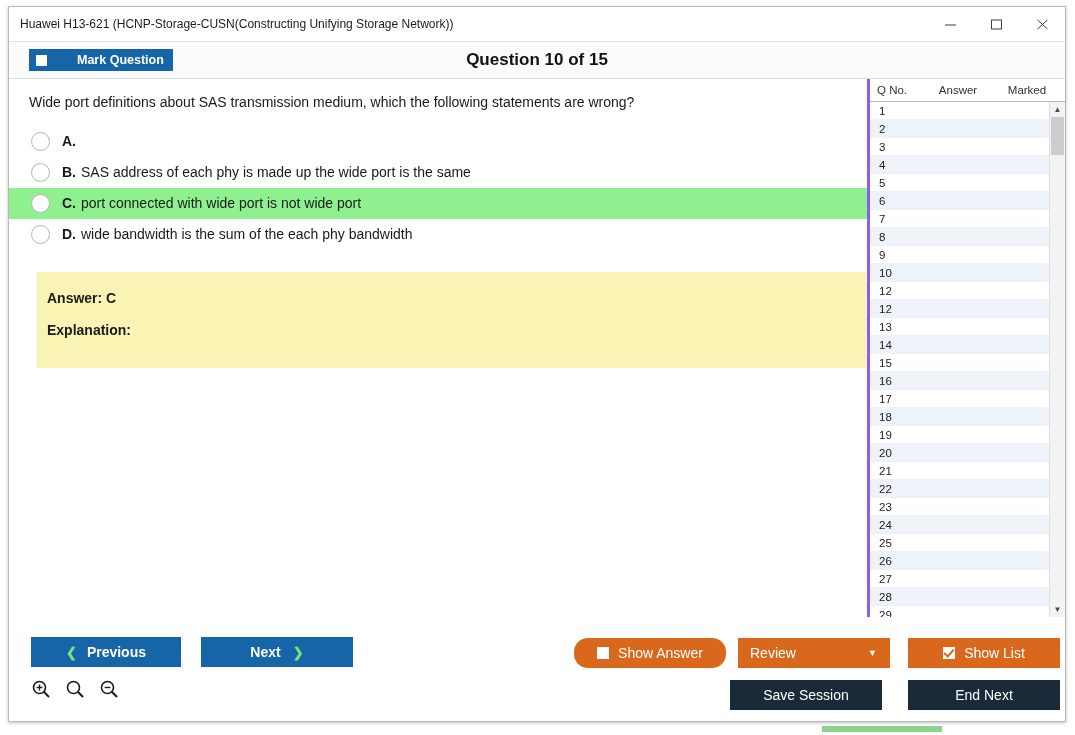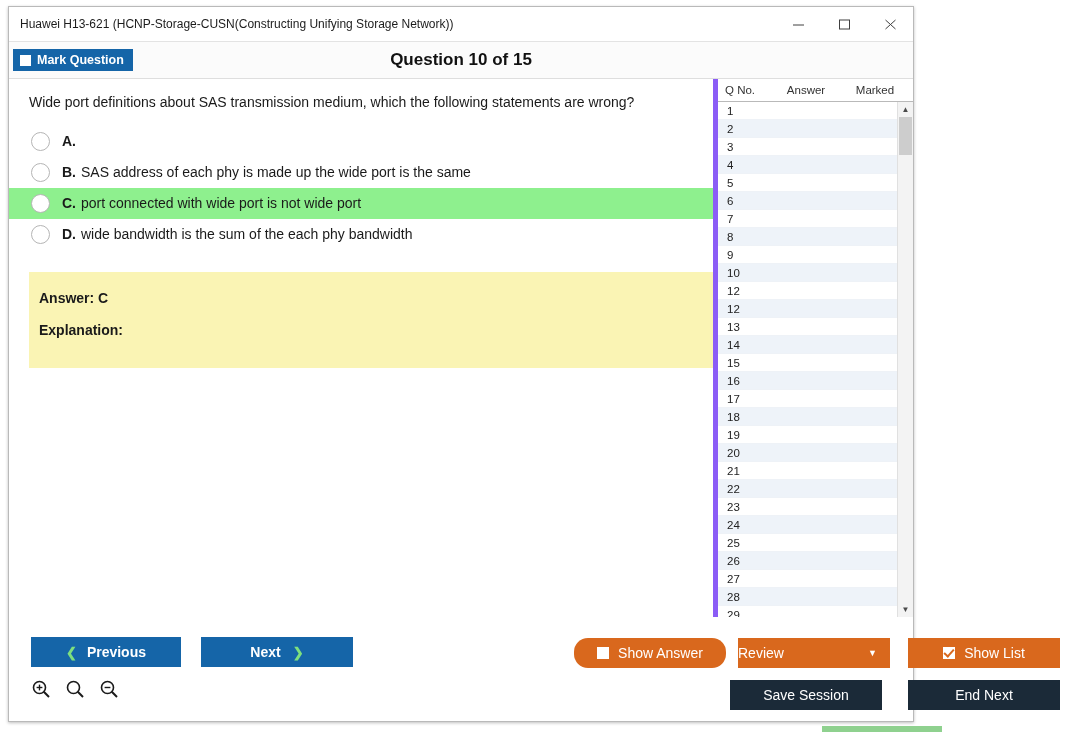--- a/index.html
+++ b/index.html
@@ -10,21 +10,21 @@
   body {
     width: 1075px;
     height: 735px;
     font-family: "Liberation Sans", sans-serif;
     overflow: hidden;
   }
   .app-window {
     position: absolute;
     left: 8px;
     top: 6px;
-    width: 906px;
+    width: 1058px;
     height: 716px;
     background: #ffffff;
     border: 1px solid #b9b9b9;
     box-sizing: border-box;
     box-shadow: 0 1px 3px rgba(0,0,0,0.25);
     display: flex;
     flex-direction: column;
   }
   
   .titlebar {
@@ -56,31 +56,32 @@
   .topbar {
     height: 36px;
     min-height: 36px;
     background: #fbfbfb;
     display: flex;
     align-items: center;
     position: relative;
     border-bottom: 1px solid #dedede;
   }
   .mark-btn {
-    margin-left: 4px;
+    margin-left: 20px;
     height: 22px;
     background: #1565a8;
     color: #ffffff;
     font-size: 12.5px;
     font-weight: bold;
     display: flex;
     align-items: center;
     padding: 0 9px 0 7px;
     border: none;
     cursor: pointer;
+    gap: 24px;
   }
   .mark-chk {
     width: 11px;
     height: 11px;
     background: #ffffff;
     margin-right: 6px;
     display: inline-block;
   }
   .question-title {
     position: absolute;
@@ -125,38 +126,38 @@
     width: 17px;
     height: 17px;
     border: 1.5px solid #b5b5b5;
     border-radius: 50%;
     background: #ffffff;
     margin-right: 12px;
     flex: 0 0 auto;
   }
   .option-letter { font-weight: bold; margin-right: 5px; }
   .answer-box {
-    margin: 22px 0 0 20px;
+    margin: 22px 0 0 28px;
     margin-right: 0;
     background: #faf4b4;
     height: 96px;
     padding: 18px 0 0 10px;
     box-sizing: border-box;
   }
   .answer-line {
     font-size: 14px;
     font-weight: bold;
     color: #1a1a1a;
     margin-bottom: 16px;
   }
   
   .list-pane {
     width: 195px;
     min-width: 195px;
-    border-left: 5px solid #8b5cf6;
+    border-left: 3px solid #8b5cf6;
     display: flex;
     flex-direction: column;
     background: #ffffff;
   }
   .list-head {
     display: flex;
     height: 22px;
     align-items: center;
     font-size: 11.5px;
     color: #333333;
@@ -566,21 +567,21 @@
             <line x1="5.6" y1="8.5" x2="11.4" y2="8.5" stroke="currentColor" stroke-width="1.4"></line>
           </svg>
       </span>
     </div>
   </div>
 
   <button class="btn orange-btn" id="show-answer-btn">
     <span class="sq-chk"></span>
     <span>Show Answer</span>
   </button>
-  <button class="btn orange-btn" id="review-btn" style="justify-content:flex-start;padding-left:0;align-items:center;">
+  <button class="btn orange-btn" id="review-btn" style="justify-content:flex-start;padding-left:12px;align-items:center;">
     <span>Review</span>
     <span class="review-caret">▼</span>
   </button>
   <button class="btn orange-btn" id="show-list-btn">
     <span class="sq-chk checked"></span>
     <span>Show List</span>
   </button>
   <button class="btn dark-btn" id="save-session-btn">
     <span>Save Session</span>
   </button>

